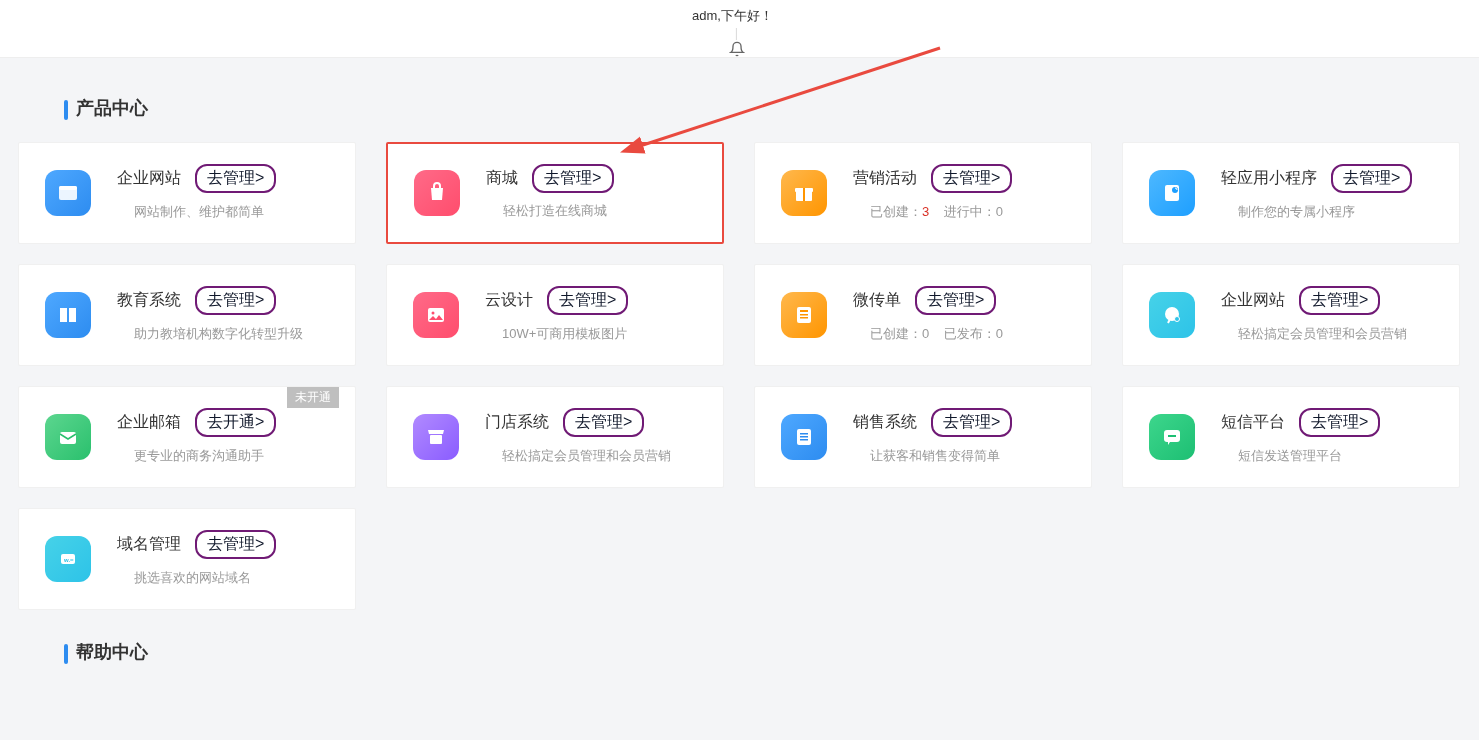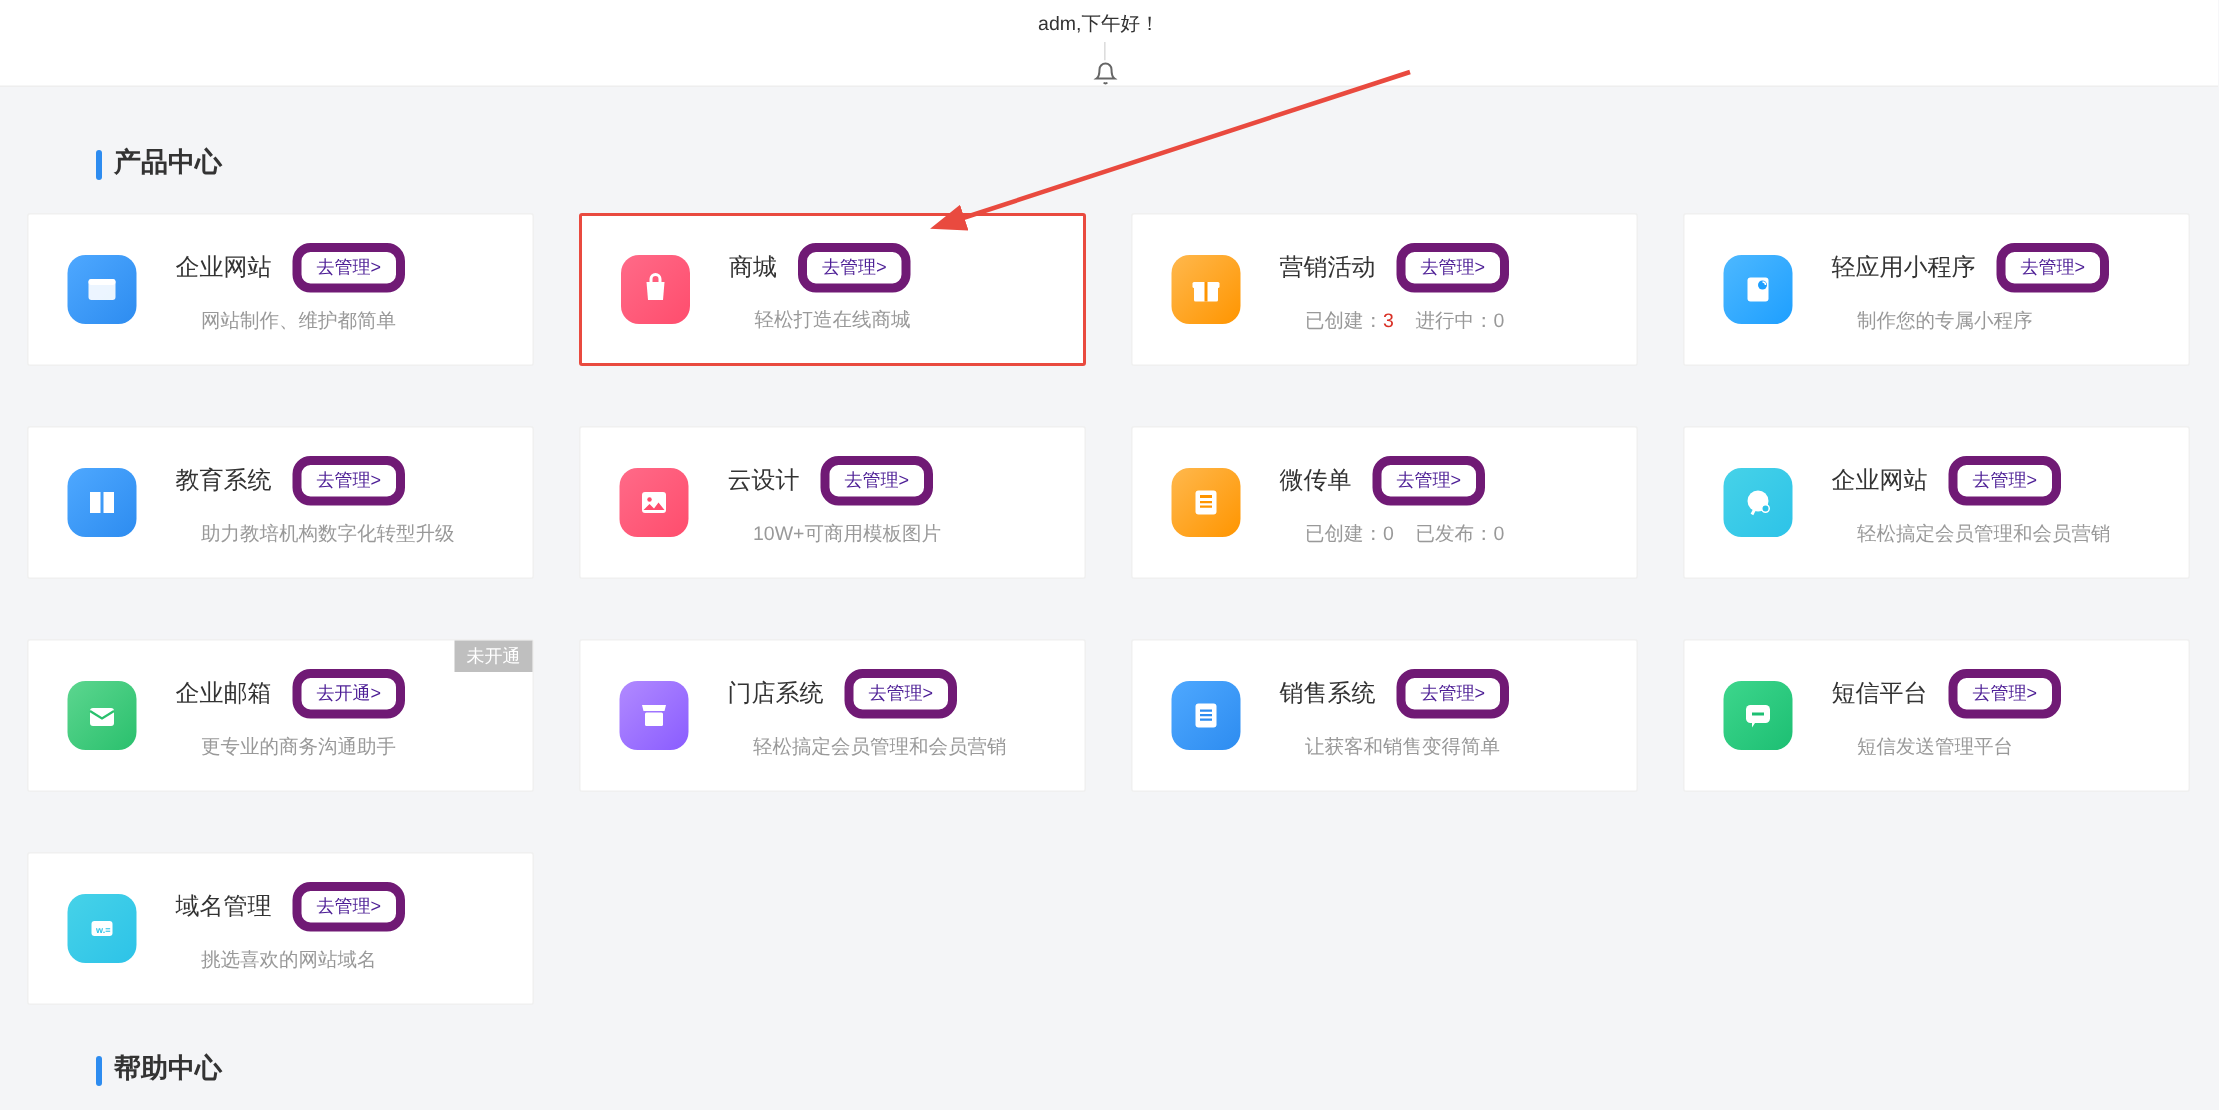--- a/index.html
+++ b/index.html
@@ -44,21 +44,21 @@
     .section-title .bar {
       width: 4px;
       height: 20px;
       background: #2d8cf0;
       border-radius: 2px;
       margin-right: 8px;
     }
     .grid {
       display: grid;
       grid-template-columns: repeat(4, 338px);
-      gap: 40px 30px;
+      gap: 20px 30px;
       margin-bottom: 30px;
     }
     .card {
       background: #fff;
       height: 102px;
       border-radius: 2px;
       display: flex;
       align-items: center;
       padding: 0 16px 0 26px;
       position: relative;
@@ -84,39 +84,39 @@
       align-items: center;
       margin-bottom: 10px;
     }
     .card .title {
       font-size: 16px;
       font-weight: 500;
       color: #333;
       margin-right: 14px;
     }
     .card .btn {
-      font-size: 12px;
-      color: #4c1d95;
+      font-size: 16px;
+      color: #0f172a;
       background: #fff;
-      border: 6px solid #701a75;
+      border: 2px solid #701a75;
       border-radius: 12px;
       padding: 2px 10px;
       cursor: pointer;
     }
     .card .desc {
       font-size: 13px;
       color: #999;
       line-height: 1.4;
       margin-left: 17px;
     }
     .card .desc .red { color: #d93026; }
     .badge {
       position: absolute;
       top: 0;
-      right: 0;
+      right: 16px;
       background: #bfbfbf;
       color: #fff;
       font-size: 12px;
       padding: 2px 8px;
     }
     .arrow {
       position: absolute;
       top: 38px;
       left: 620px;
       pointer-events: none;

